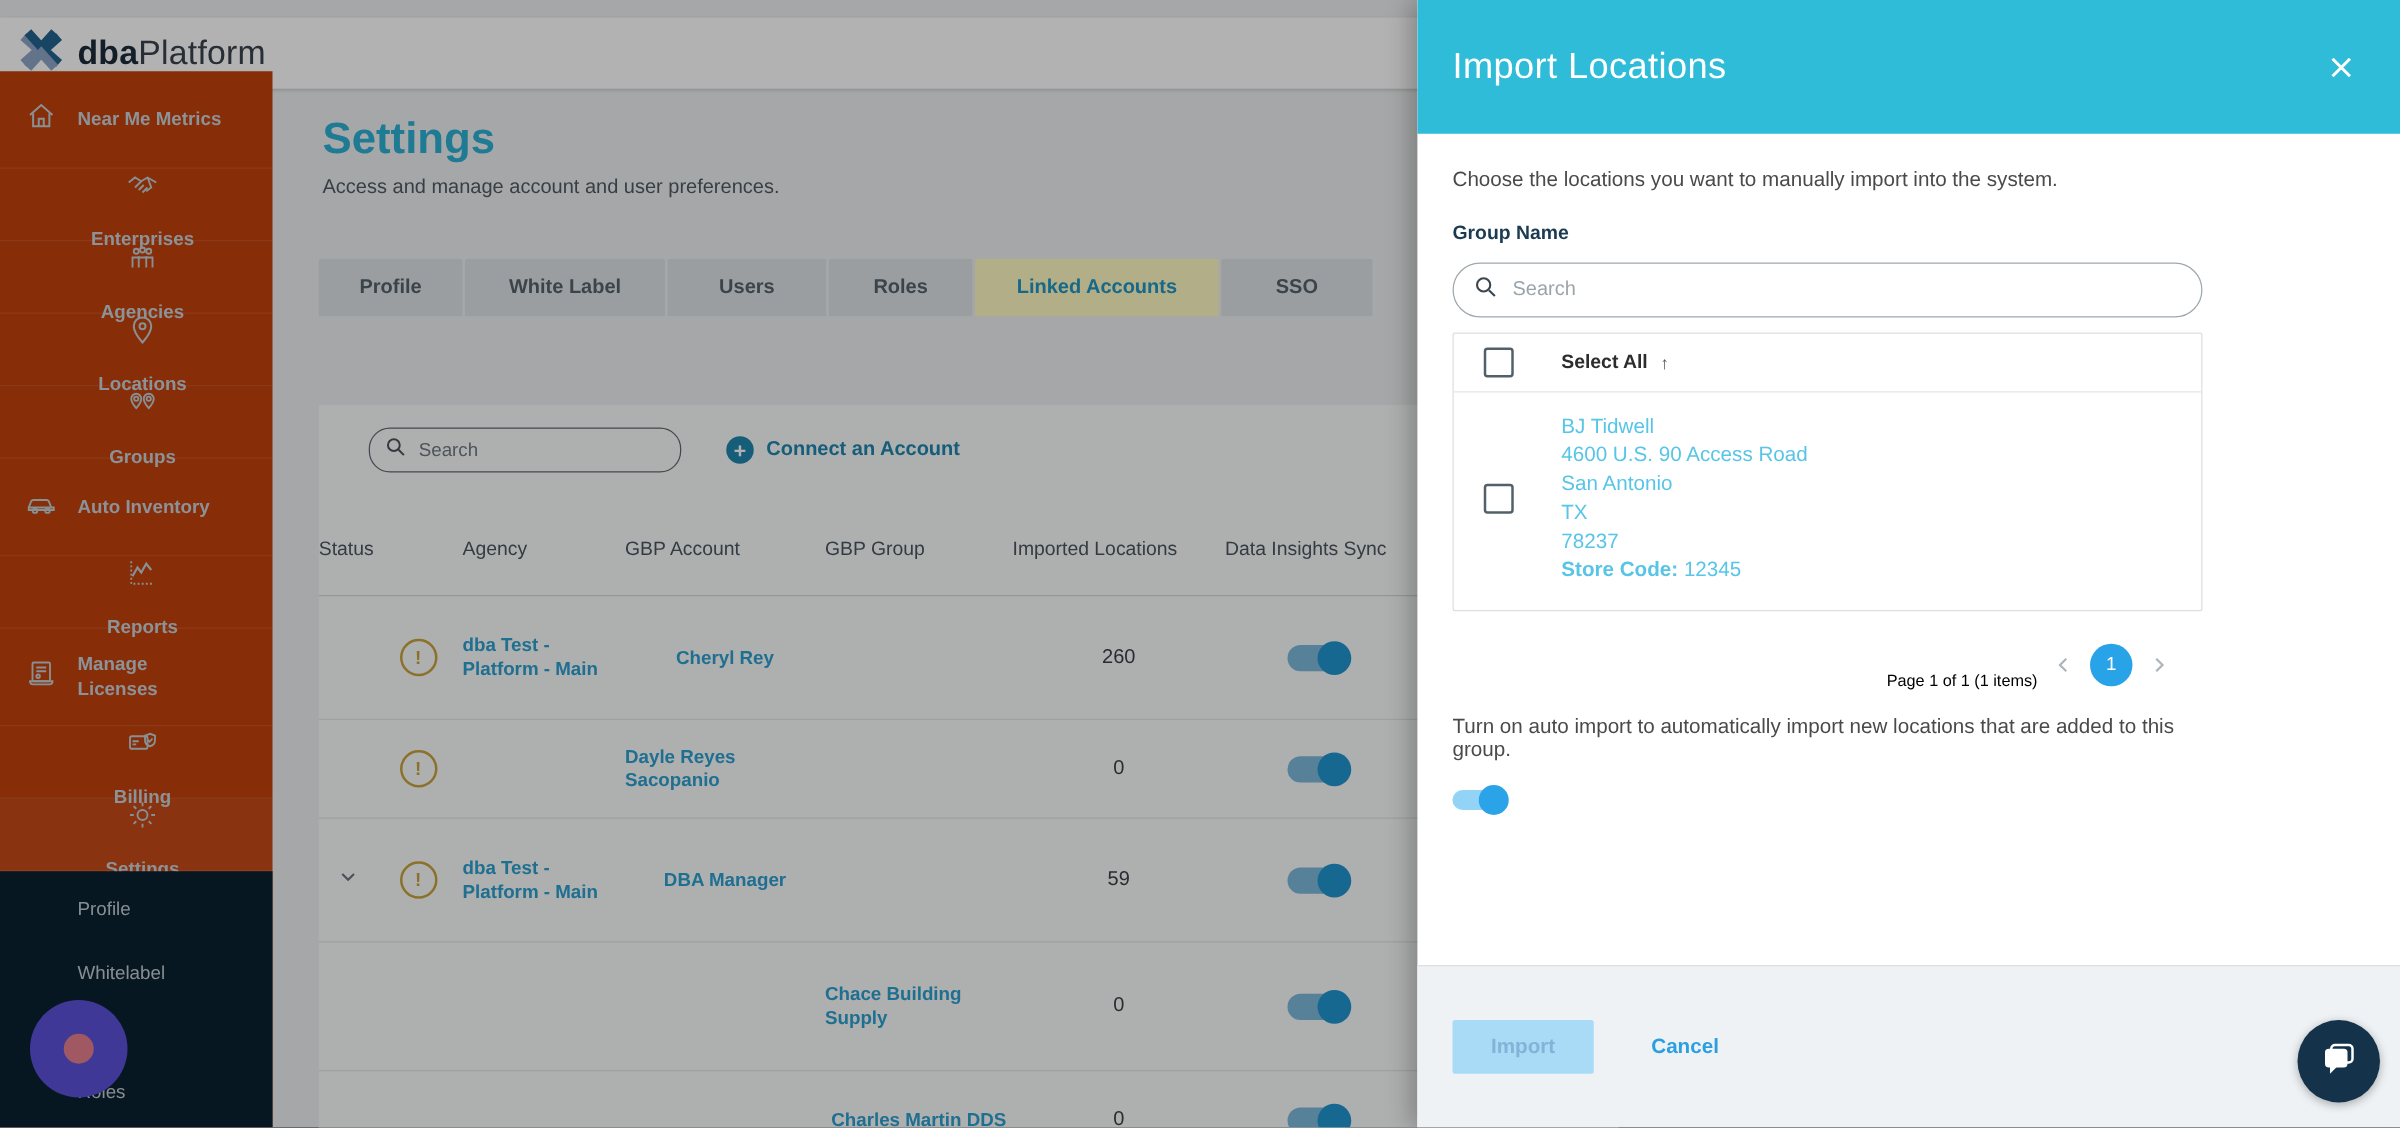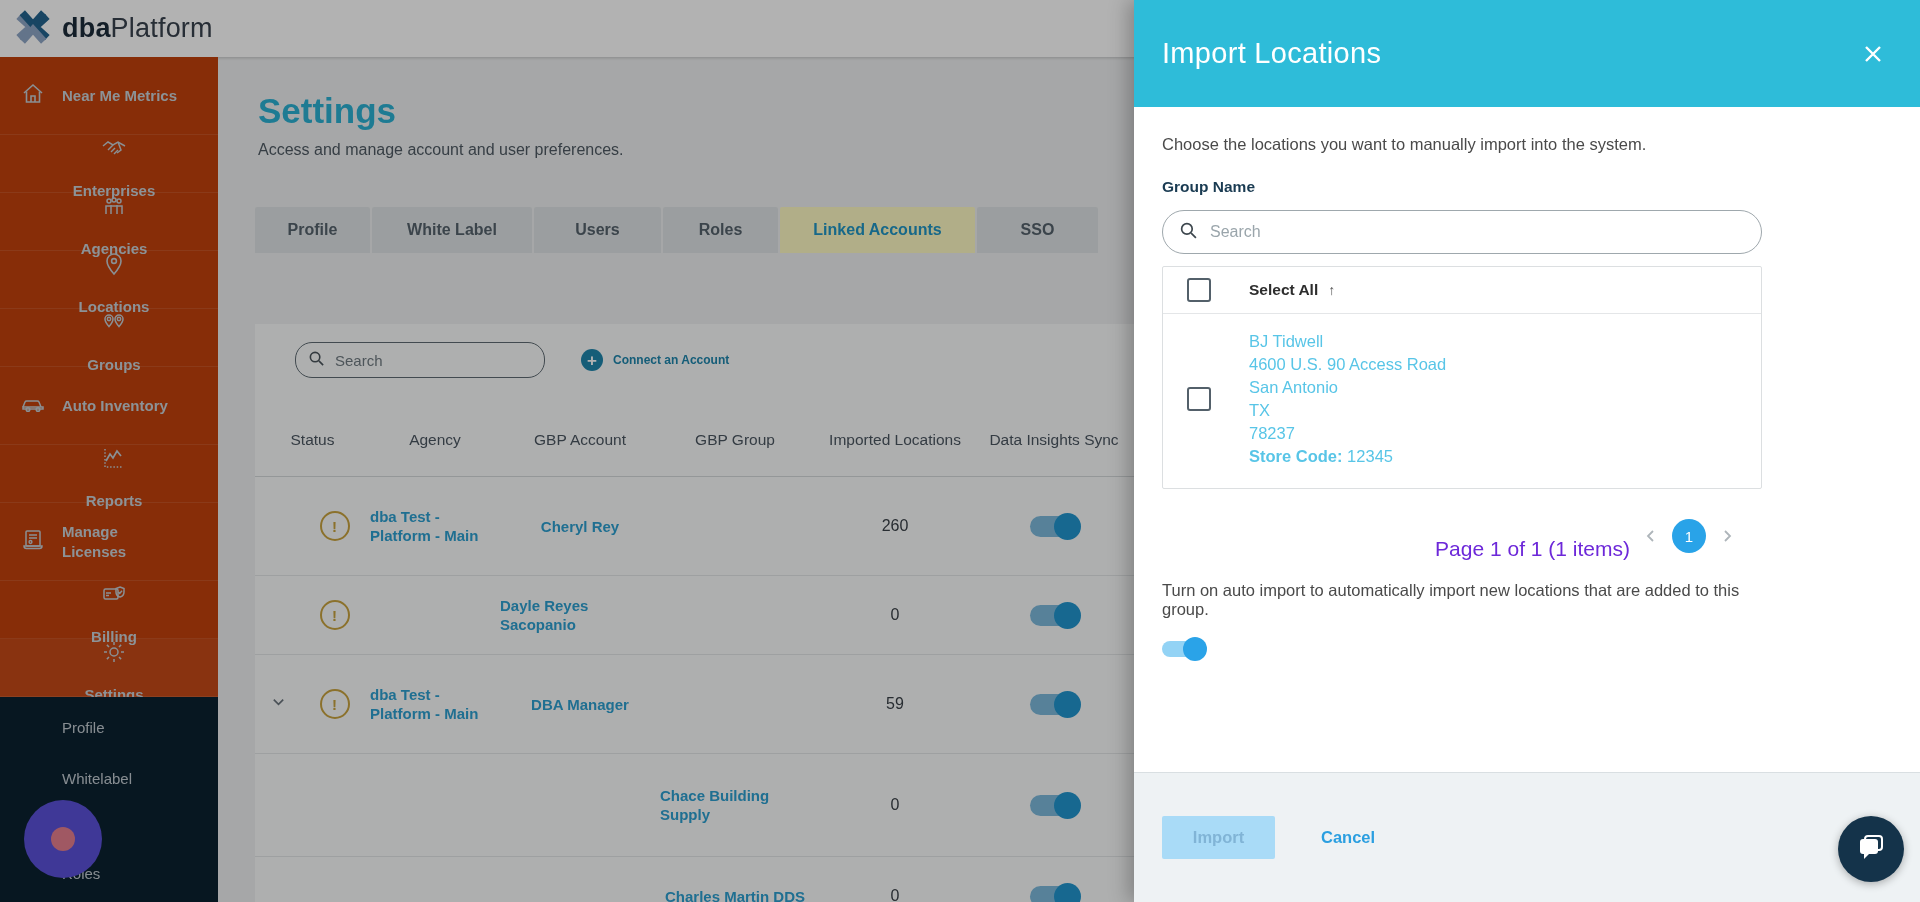--- a/index.html
+++ b/index.html
@@ -1,21 +1,21 @@
 <!DOCTYPE html>
 <html><head>
 <meta charset="utf-8">
 <style>
   html,body{margin:0;padding:0;background:#20272b;}
   body{width:1920px;height:902px;overflow:hidden;position:relative;
        font-family:"Liberation Sans", sans-serif;}
   #app{position:absolute;inset:0;width:1920px;height:902px;background:#eef0f1;overflow:hidden;}
 
   
-  .topbar{position:absolute;left:0;top:0;width:1920px;height:57px;background:#ffffff;
+  .topbar{position:absolute;left:0;top:14px;width:1920px;height:57px;background:#ffffff;
           box-shadow:0 1px 3px rgba(0,0,0,.18);z-index:2;display:flex;align-items:center;}
   .logo{display:flex;align-items:center;gap:10px;margin-left:14px;cursor:pointer;}
   .brand{font-size:27px;letter-spacing:.2px;color:#39424e;font-weight:300;}
   .brand b{color:#1c2b3a;font-weight:700;}
 
   
   .sidebar{position:absolute;left:0;top:57px;width:218px;height:845px;background:#c2410c;
            z-index:2;display:flex;flex-direction:column;}
   .nav-item{display:flex;align-items:center;gap:16px;padding:0 10px 0 20px;
             border-bottom:1px solid rgba(255,255,255,.10);color:#c9d2d8;cursor:pointer;}
@@ -41,26 +41,26 @@
   .card{position:absolute;left:37px;top:267px;width:1040px;height:640px;background:#fafbfb;}
   .toolbar{display:flex;align-items:center;padding:18px 0 0 40px;gap:36px;}
   .pill{display:flex;align-items:center;height:34px;width:224px;border:1px solid #5f6b73;
         border-radius:17px;background:transparent;padding:0 12px;gap:8px;}
   .pill input{border:0;outline:0;background:transparent;font-size:15px;color:#333;width:100%;
               font-family:"Liberation Sans",sans-serif;}
   .pill input::placeholder{color:#6f7a81;}
   .connect{display:flex;align-items:center;gap:10px;cursor:pointer;}
   .connect .pluscirc{width:22px;height:22px;border-radius:50%;background:#1f86ad;color:#fff;
         display:flex;align-items:center;justify-content:center;font-size:17px;font-weight:700;line-height:1;}
-  .connect .clabel{color:#1f86ad;font-size:12px;font-weight:700;}
+  .connect .clabel{color:#1f86ad;font-size:16px;font-weight:700;}
 
   .tbl{margin-top:26px;}
   .thead,.trow{display:grid;grid-template-columns:115px 130px 160px 150px 170px 148px;}
   .thead{border-bottom:1px solid #d5d8da;height:72px;align-items:center;}
-  .th{font-size:15.5px;color:#4b5661;text-align:center;line-height:20px;}
+  .th{font-size:15.5px;color:#4b5661;line-height:20px;}
   .trow{border-bottom:1px solid #e3e5e7;position:relative;}
   .trow.r1{height:98px;} .trow.r2{height:78px;} .trow.r3{height:98px;}
   .trow.r4{height:102px;} .trow.r5{height:78px;}
   .cell{display:flex;align-items:center;justify-content:center;}
   .cell .inner{text-align:left;font-size:15px;font-weight:700;color:#2d9fd0;line-height:19px;cursor:pointer;}
   .cell .num{font-size:16px;color:#3a4148;}
   .warn{width:26px;height:26px;border:2px solid #c8a33f;border-radius:50%;color:#c8a33f;
         display:flex;align-items:center;justify-content:center;font-size:15px;font-weight:700;
         transform:translateX(22px);}
   .rowchev{position:absolute;left:16px;top:50%;transform:translateY(-50%);cursor:pointer;}
@@ -88,21 +88,21 @@
   .mpill input::placeholder{color:#9aa5ab;}
   .listbox{margin-top:12px;border:1px solid #dcdfe1;border-radius:2px;}
   .sel-row{display:flex;align-items:center;height:46px;padding-left:24px;border-bottom:1px solid #e4e6e8;}
   .cbx{width:20px;height:20px;border:2px solid #53606a;border-radius:3px;background:#fff;cursor:pointer;flex:0 0 20px;}
   .sel-lbl{margin-left:38px;font-size:15.5px;font-weight:700;color:#2d2d2d;cursor:pointer;}
   .sort-arrow{margin-left:10px;color:#555;font-size:14px;cursor:pointer;}
   .loc-row{display:flex;align-items:center;padding:16px 0 20px 24px;cursor:pointer;}
   .loc-text{margin-left:38px;font-size:16.5px;color:#58c5e7;line-height:23px;}
   .loc-text .bold{font-weight:700;}
   .pagination{display:flex;align-items:center;justify-content:flex-end;margin:22px 28px 0 0;gap:14px;}
-  .pg-label{color:#6d28d9;font-size:21px;margin-top:26px;}
+  .pg-label{color:#000000;font-size:13px;margin-top:26px;}
   .pg-chev{color:#aeb5ba;cursor:pointer;display:flex;align-items:center;}
   .pg-page{width:34px;height:34px;border-radius:50%;background:#29a3e8;color:#fff;font-size:15px;
            display:flex;align-items:center;justify-content:center;cursor:pointer;}
   .ai-label{margin-top:64px;font-size:15.5px;font-weight:700;color:#555;}
   .ai-desc{margin-top:20px;font-size:16.5px;color:#4a4a4a;}
   .mswitch{margin-top:22px;width:42px;height:16px;border-radius:8px;background:#93d3f5;position:relative;cursor:pointer;}
   .mswitch::after{content:"";position:absolute;right:-3px;top:-4px;width:24px;height:24px;border-radius:50%;background:#2aa3e8;}
   .modal-footer{flex:0 0 129px;background:#eef2f4;border-top:1px solid #d9dfe2;display:flex;
                 align-items:center;padding-left:28px;}
   .btn-import{width:113px;height:43px;border-radius:2px;background:#a9dbf7;color:#81b4d6;border:0;

